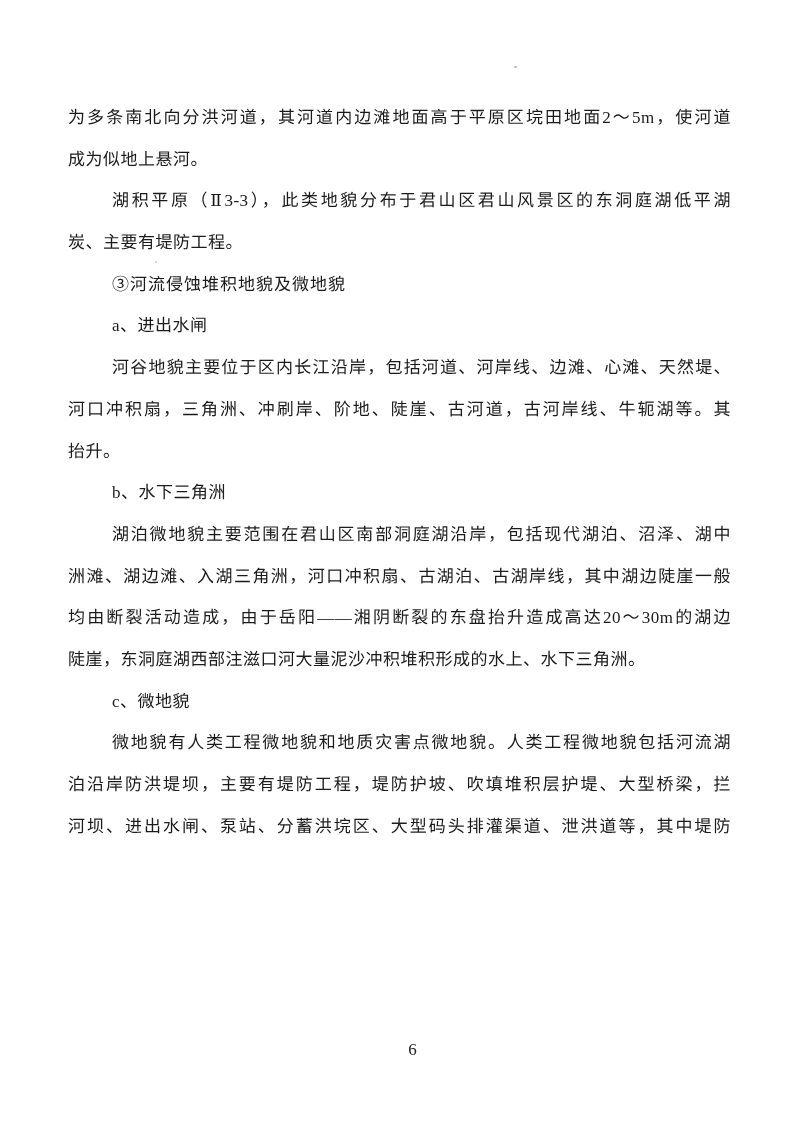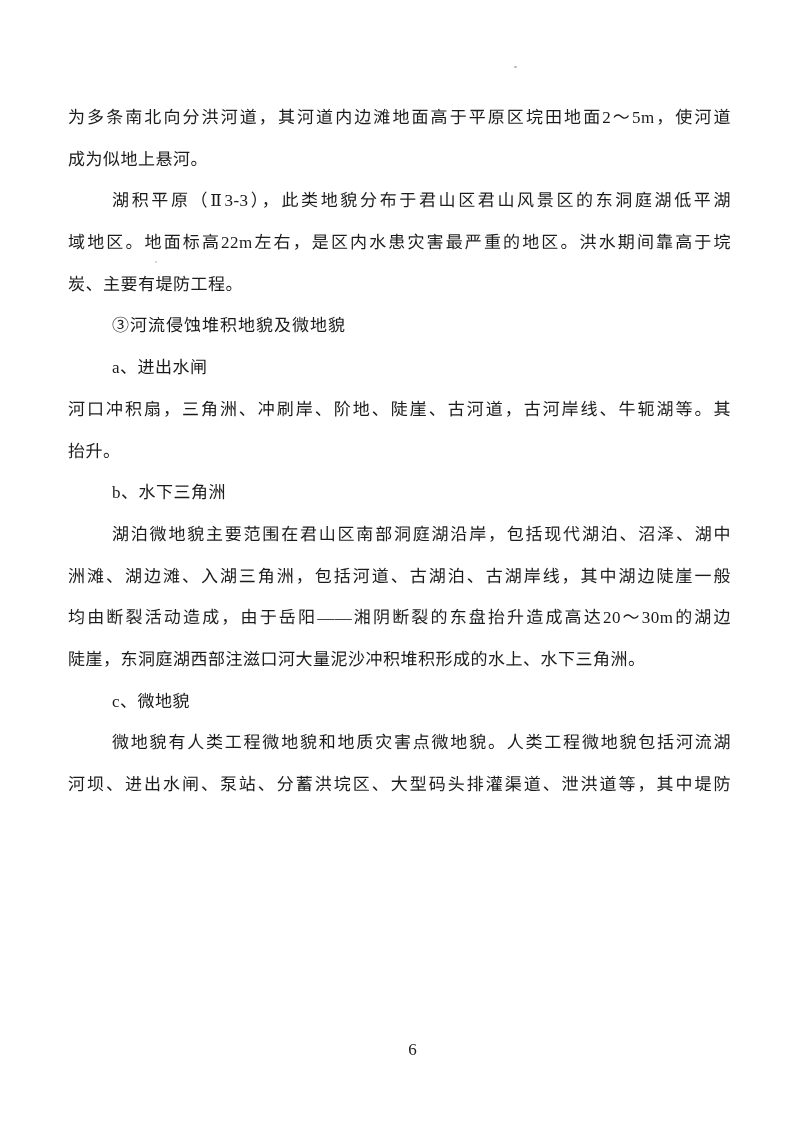--- a/index.html
+++ b/index.html
@@ -67,31 +67,32 @@
 
 <div class="page">
 
   <span class="artifact a1"></span>
   <span class="artifact a2"></span>
 
   <div class="text-block">
     <div class="line jf">为多条南北向分洪河道，其河道内边滩地面高于平原区垸田地面2～5m，使河道</div>
     <div class="line">成为似地上悬河。</div>
     <div class="line jf indent">湖积平原（Ⅱ3-3），此类地貌分布于君山区君山风景区的东洞庭湖低平湖</div>
-    <div class="line jf">域地区。地面标高22m左右，是区内水患灾害最严重的地区。洪水期间靠高于垸</div>
     <div class="line">炭、主要有堤防工程。</div>
     <div class="line bold indent">③河流侵蚀堆积地貌及微地貌</div>
     <div class="line indent">a、进出水闸</div>
+    <div class="line jf indent">河谷地貌主要位于区内长江沿岸，包括河道、河岸线、边滩、心滩、天然堤、</div>
     <div class="line jf">河口冲积扇，三角洲、冲刷岸、阶地、陡崖、古河道，古河岸线、牛轭湖等。其</div>
     <div class="line">抬升。</div>
     <div class="line indent">b、水下三角洲</div>
     <div class="line jf indent">湖泊微地貌主要范围在君山区南部洞庭湖沿岸，包括现代湖泊、沼泽、湖中</div>
-    <div class="line jf">洲滩、湖边滩、入湖三角洲，包括河道、古湖泊、古湖岸线，其中湖边陡崖一般</div>
+    <div class="line jf">洲滩、湖边滩、入湖三角洲，河口冲积扇、古湖泊、古湖岸线，其中湖边陡崖一般</div>
     <div class="line jf">均由断裂活动造成，由于岳阳——湘阴断裂的东盘抬升造成高达20～30m的湖边</div>
     <div class="line">陡崖，东洞庭湖西部注滋口河大量泥沙冲积堆积形成的水上、水下三角洲。</div>
     <div class="line indent">c、微地貌</div>
     <div class="line jf indent">微地貌有人类工程微地貌和地质灾害点微地貌。人类工程微地貌包括河流湖</div>
+    <div class="line jf">泊沿岸防洪堤坝，主要有堤防工程，堤防护坡、吹填堆积层护堤、大型桥梁，拦</div>
     <div class="line jf">河坝、进出水闸、泵站、分蓄洪垸区、大型码头排灌渠道、泄洪道等，其中堤防</div>
   </div>
 
   <div class="page-number">6</div>
 
 </div>
 
 </body></html>

